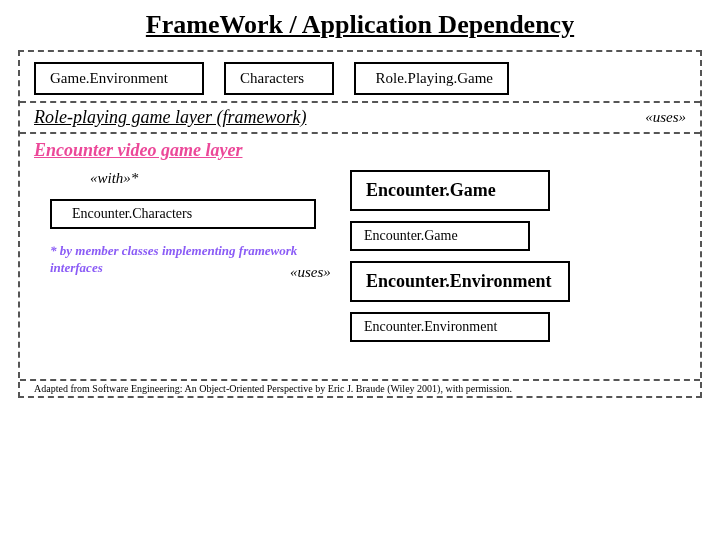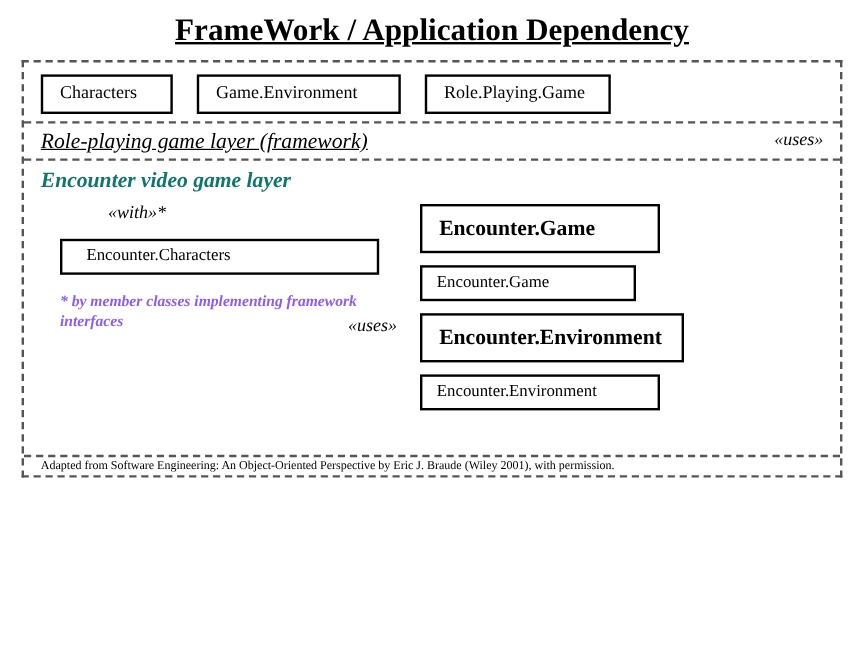--- a/index.html
+++ b/index.html
@@ -49,21 +49,21 @@
     .box {
       border: 2px solid #000;
       padding: 6px 14px;
       font-size: 15px;
       background: #fff;
       white-space: nowrap;
     }
 
     .box-characters { min-width: 110px; }
     .box-gameenv { min-width: 170px; }
-    .box-roleplaying { min-width: 155px; }
+    .box-roleplaying { min-width: 155px; text-align: right; }
 
     
     .framework-layer {
       display: flex;
       flex-direction: row;
       align-items: center;
       border-top: 2px dashed #555;
       padding: 4px 14px;
       justify-content: space-between;
     }
@@ -89,21 +89,22 @@
       flex: 1;
       display: flex;
       flex-direction: row;
       position: relative;
     }
 
     .encounter-label {
       font-size: 18px;
       font-style: italic;
       font-weight: bold;
-      color: #0f766e;
+      text-decoration: underline;
+      color: #ec4899;
       padding: 4px 14px 0 14px;
       position: absolute;
       top: 2px;
       left: 0;
     }
 
     
     .encounter-left {
       width: 310px;
       display: flex;
@@ -212,22 +213,22 @@
   </style>
 </head>
 <body>
 
 <div class="page">
   <div class="main-title">FrameWork / Application Dependency</div>
 
   <div class="diagram-outer">
 
     <div class="top-row">
+      <div class="box box-gameenv">Game.Environment</div>
       <div class="box box-characters">Characters</div>
-      <div class="box box-gameenv">Game.Environment</div>
       <div class="box box-roleplaying">Role.Playing.Game</div>
     </div>
 
     <div class="framework-layer">
       <div class="framework-label">Role-playing game layer (framework)</div>
       <div class="uses-label">«uses»</div>
     </div>
 
     <div class="encounter-layer">
       <div class="encounter-label">Encounter video game layer</div>

